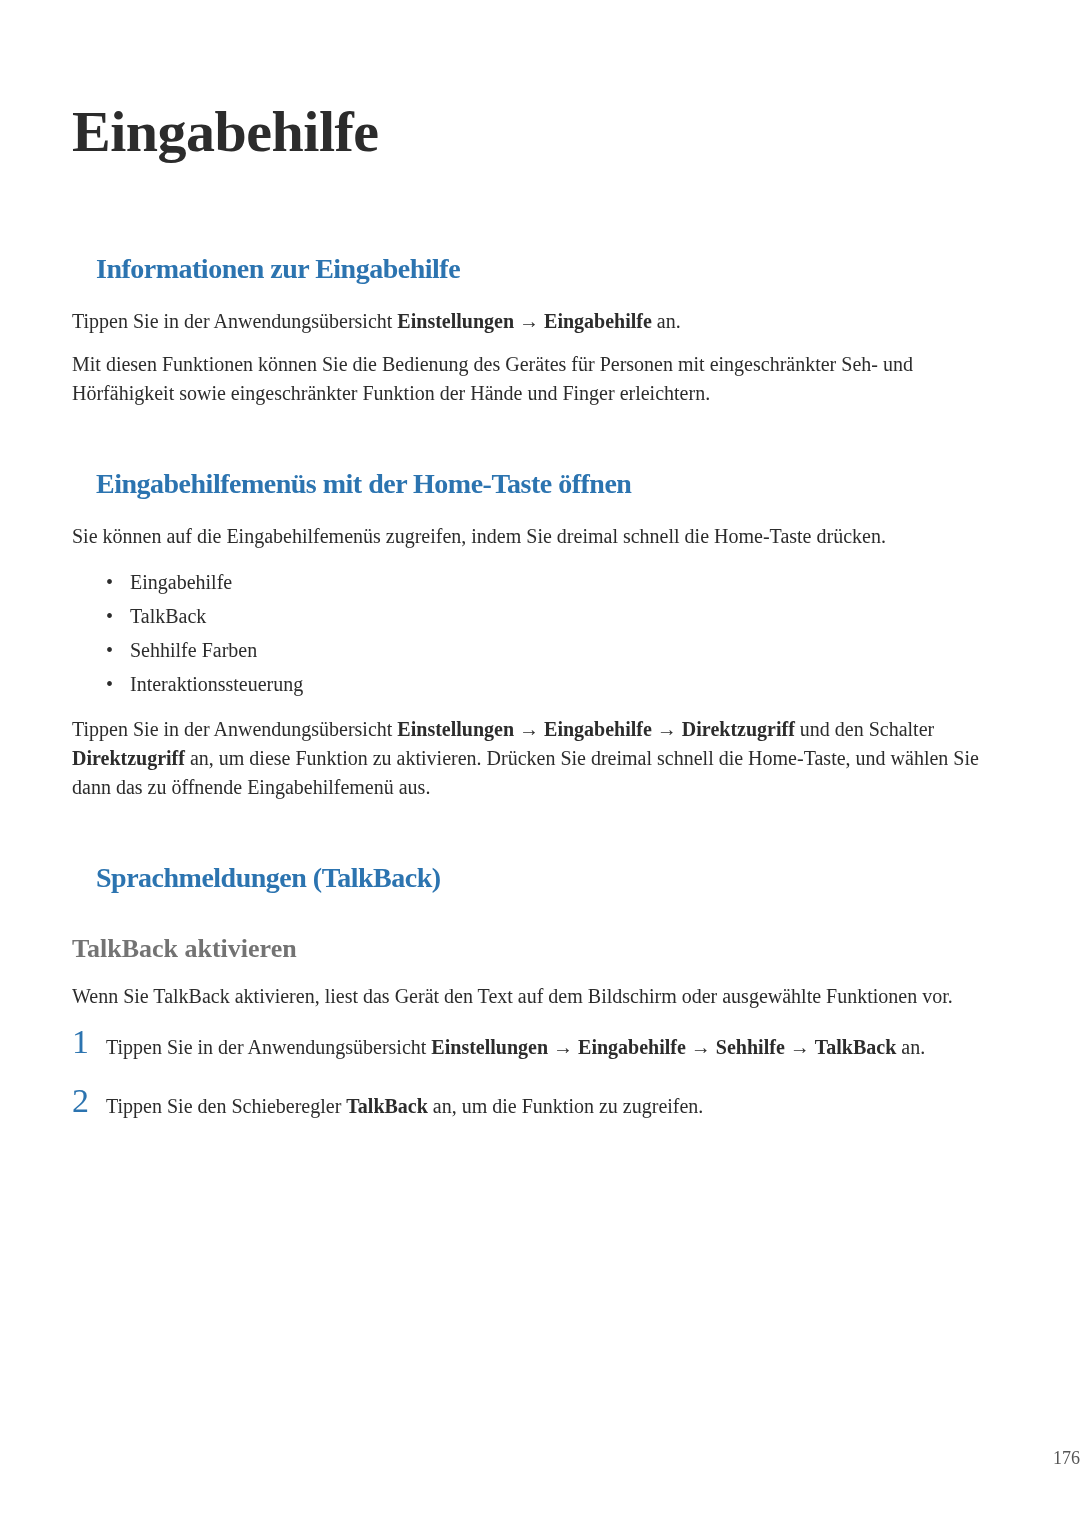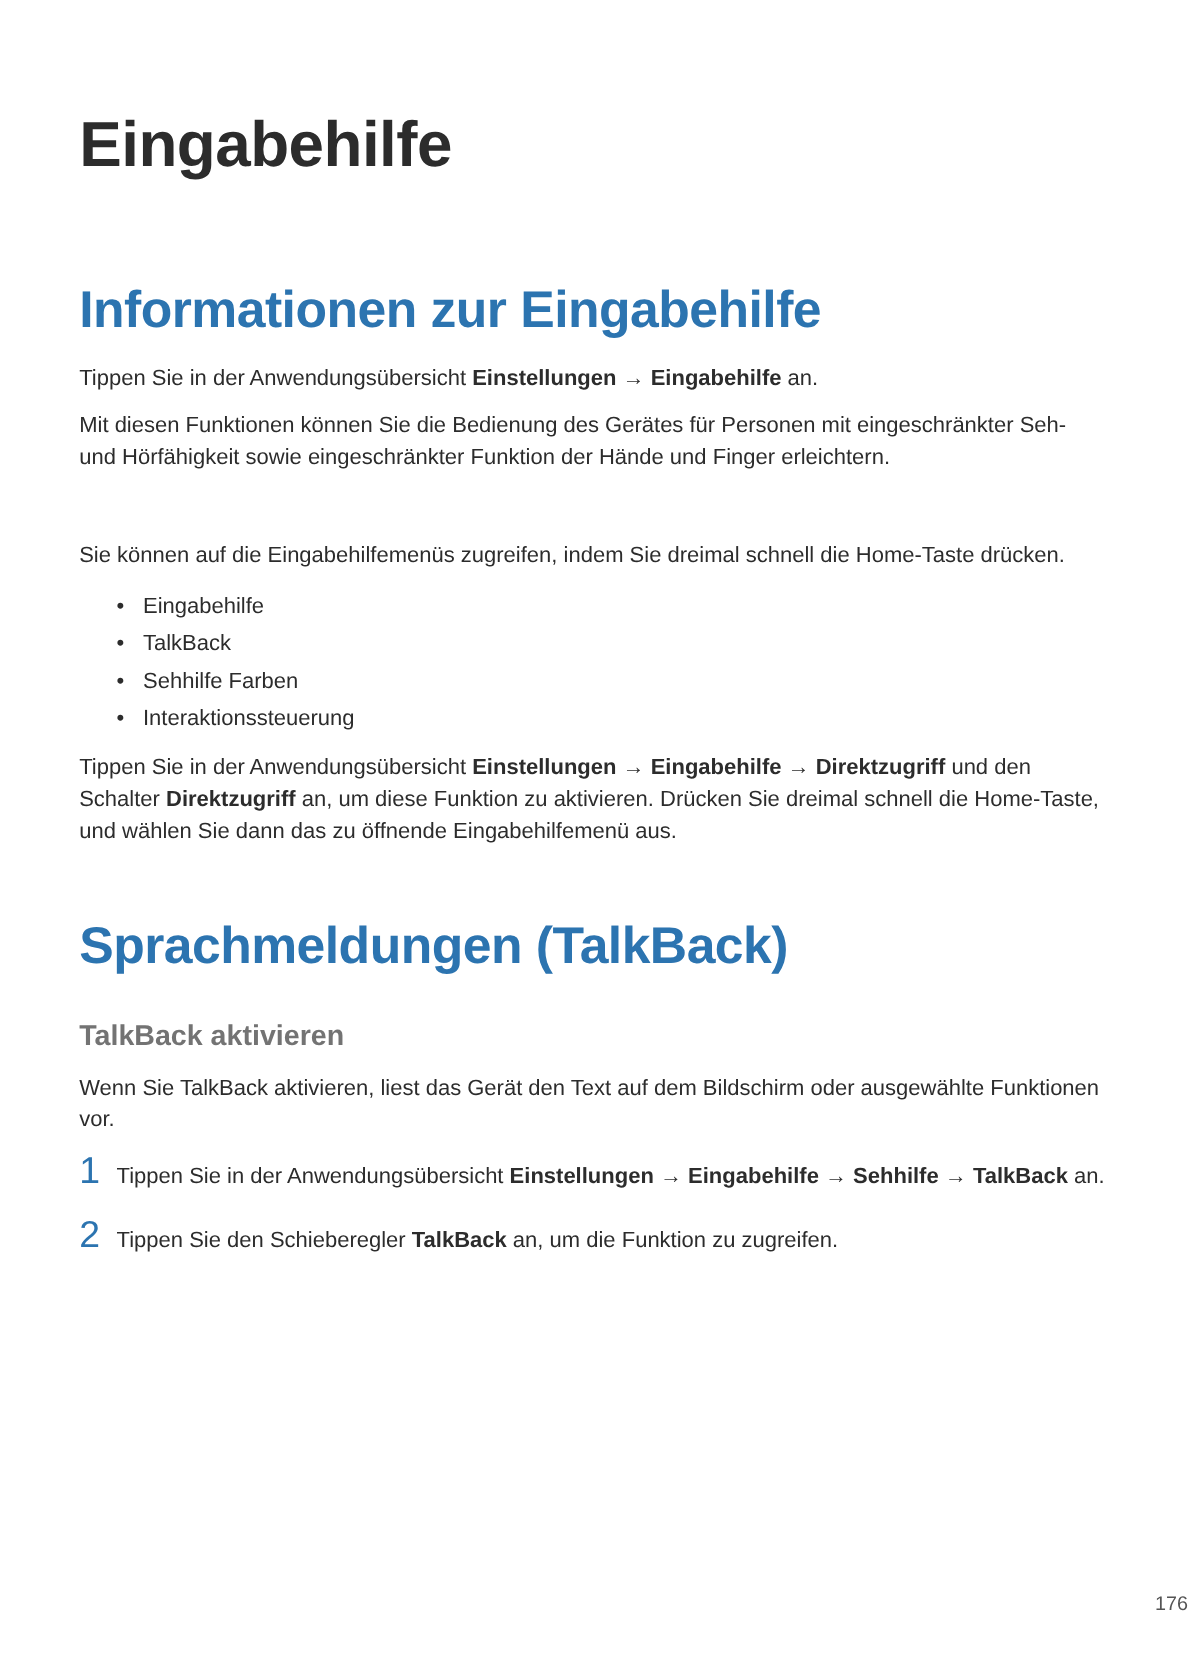--- a/index.html
+++ b/index.html
@@ -7,34 +7,36 @@
     width: 1080px;
     height: 1527px;
     background: #ffffff;
     font-family: "Segoe UI", "Helvetica Neue", Arial, sans-serif;
     color: #2c2c2c;
   }
   .page {
     padding: 98px 72px 12px 72px;
     position: relative;
     height: 100%;
+    font-family: Liberation Serif, serif;
   }
   h1.title {
     font-size: 58px;
     font-weight: 700;
     color: #2c2c2c;
     letter-spacing: -0.5px;
     margin-bottom: 88px;
   }
   h2.section {
-    font-size: 47px;
+    font-size: 28px;
     font-weight: 700;
     color: #2c74b0;
     margin-bottom: 22px;
     letter-spacing: -0.5px;
+    margin-left: 24px;
   }
   h3.subsection {
     font-size: 26px;
     font-weight: 700;
     color: #737373;
     margin-bottom: 18px;
   }
   p.body {
     font-size: 20px;
     line-height: 1.45;
@@ -109,20 +111,21 @@
 
   <div class="section-block">
     <h2 class="section">Informationen zur Eingabehilfe</h2>
     <p class="body">
       <span>Tippen Sie in der Anwendungsübersicht </span><span class="b">Einstellungen</span><span> → </span><span class="b">Eingabehilfe</span><span> an.</span>
     </p>
     <p class="body">Mit diesen Funktionen können Sie die Bedienung des Gerätes für Personen mit eingeschränkter Seh- und Hörfähigkeit sowie eingeschränkter Funktion der Hände und Finger erleichtern.</p>
   </div>
 
   <div class="section-block">
+    <h2 class="section">Eingabehilfemenüs mit der Home-Taste öffnen</h2>
     <p class="body">Sie können auf die Eingabehilfemenüs zugreifen, indem Sie dreimal schnell die Home-Taste drücken.</p>
     <ul class="bullets">
       <li>Eingabehilfe</li>
       <li>TalkBack</li>
       <li>Sehhilfe Farben</li>
       <li>Interaktionssteuerung</li>
     </ul>
     <p class="body">
       <span>Tippen Sie in der Anwendungsübersicht </span><span class="b">Einstellungen</span><span> → </span><span class="b">Eingabehilfe</span><span> → </span><span class="b">Direktzugriff</span><span> und den Schalter </span><span class="b">Direktzugriff</span><span> an, um diese Funktion zu aktivieren. Drücken Sie dreimal schnell die Home-Taste, und wählen Sie dann das zu öffnende Eingabehilfemenü aus.</span>
     </p>

